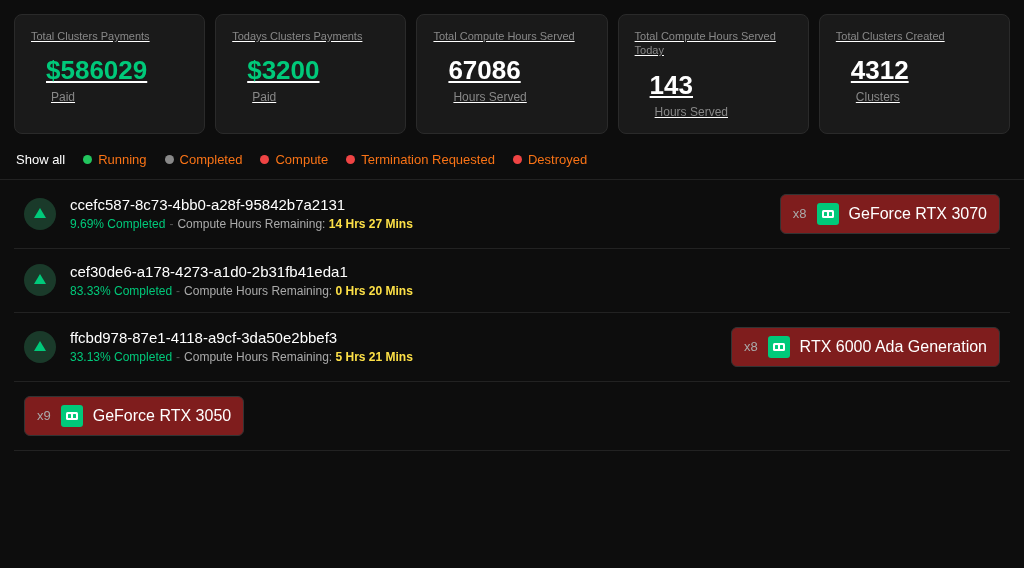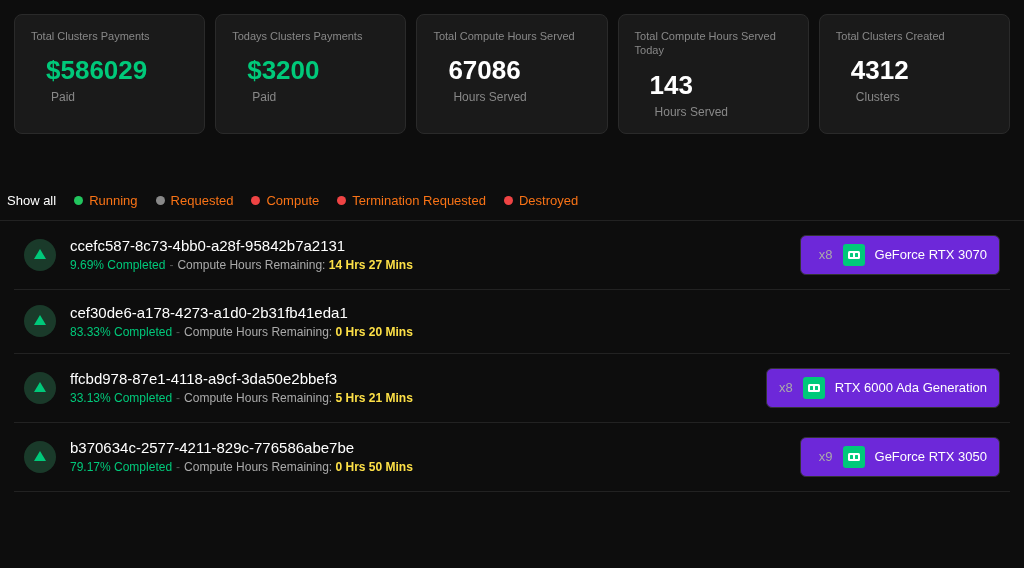--- a/index.html
+++ b/index.html
@@ -11,20 +11,21 @@
       min-height: 568px;
       width: 1024px;
       overflow: hidden;
     }
 
     
     .stats-row {
       display: flex;
       gap: 10px;
       padding: 14px 14px 10px 14px;
+      text-decoration: underline;
     }
     .stat-card {
       flex: 1;
       background: #1a1a1a;
       border: 1px solid #2a2a2a;
       border-radius: 8px;
       padding: 14px 16px;
       min-width: 0;
     }
     .stat-card .card-title {
@@ -46,24 +47,23 @@
     .stat-card .card-sub {
       color: #888;
       font-size: 12px;
       margin-left: 20px;
     }
 
     
     .filter-row {
       display: flex;
       align-items: center;
-      padding: 8px 16px 12px 7px;
+      padding: 8px 16px 12px 16px;
       gap: 18px;
       border-bottom: 1px solid #222;
-      margin-top: 41px;
     }
     .filter-item {
       display: flex;
       align-items: center;
       gap: 6px;
       cursor: pointer;
       font-size: 13px;
       color: #f97316;
     }
     .filter-item.show-all {
@@ -130,21 +130,21 @@
     }
     .cluster-status span.hours-val {
       color: #fde047;
       font-weight: 600;
     }
 
     
     .gpu-badge {
       display: flex;
       align-items: center;
-      background: #6d28d9;
+      background: #7f1d1d;
       border: 1px solid #333;
       border-radius: 6px;
       padding: 8px 12px;
       gap: 10px;
       min-width: 200px;
       justify-content: flex-end;
     }
     .gpu-count {
       color: #aaa;
       font-size: 13px;
@@ -158,21 +158,21 @@
       display: flex;
       align-items: center;
       justify-content: center;
     }
     .gpu-icon-box svg {
       width: 14px;
       height: 14px;
     }
     .gpu-name {
       color: #fff;
-      font-size: 13px;
+      font-size: 16px;
       font-weight: 500;
     }
   </style>
 </head>
 <body>
 
 <div class="stats-row">
 <div class="stat-card">
       <div class="card-title">Total Clusters Payments</div>
       <div class="card-value green">$586029</div>
@@ -203,21 +203,21 @@
 <div class="filter-row">
   <div class="filter-item show-all">
     <span>Show all</span>
   </div>
   <div class="filter-item">
     <span class="dot dot-green"></span>
     <span>Running</span>
   </div>
   <div class="filter-item">
     <span class="dot dot-gray"></span>
-    <span>Requested</span>
+    <span>Completed</span>
   </div>
   <div class="filter-item">
     <span class="dot dot-red"></span>
     <span>Compute</span>
   </div>
   <div class="filter-item">
     <span class="dot dot-red"></span>
     <span>Termination Requested</span>
   </div>
   <div class="filter-item">
@@ -288,33 +288,20 @@
           <svg viewBox="0 0 14 14" fill="none" xmlns="http://www.w3.org/2000/svg">
             <rect x="1" y="3" width="12" height="8" rx="1.5" fill="#fff"></rect>
             <rect x="3" y="5" width="3" height="4" rx="0.5" fill="#00c97a"></rect>
             <rect x="8" y="5" width="3" height="4" rx="0.5" fill="#00c97a"></rect>
           </svg>
         </div>
         <span class="gpu-name">RTX 6000 Ada Generation</span>
       </div>
     </div>
     <div class="cluster-item">
-      <div class="cluster-left">
-        <div class="cluster-icon">
-          <svg viewBox="0 0 16 16" fill="none" xmlns="http://www.w3.org/2000/svg">
-            <polygon points="8,2 14,12 2,12" fill="#00c97a"></polygon>
-          </svg>
-        </div>
-        <div>
-          <div class="cluster-id">b370634c-2577-4211-829c-776586abe7be</div>
-          <div class="cluster-status">
-            79.17% Completed<span class="sep">-</span><span class="hours">Compute Hours Remaining: <span class="hours-val">0 Hrs 50 Mins</span></span>
-          </div>
-        </div>
-      </div>
       <div class="gpu-badge">
         <span class="gpu-count">x9</span>
         <div class="gpu-icon-box">
           <svg viewBox="0 0 14 14" fill="none" xmlns="http://www.w3.org/2000/svg">
             <rect x="1" y="3" width="12" height="8" rx="1.5" fill="#fff"></rect>
             <rect x="3" y="5" width="3" height="4" rx="0.5" fill="#00c97a"></rect>
             <rect x="8" y="5" width="3" height="4" rx="0.5" fill="#00c97a"></rect>
           </svg>
         </div>
         <span class="gpu-name">GeForce RTX 3050</span>

